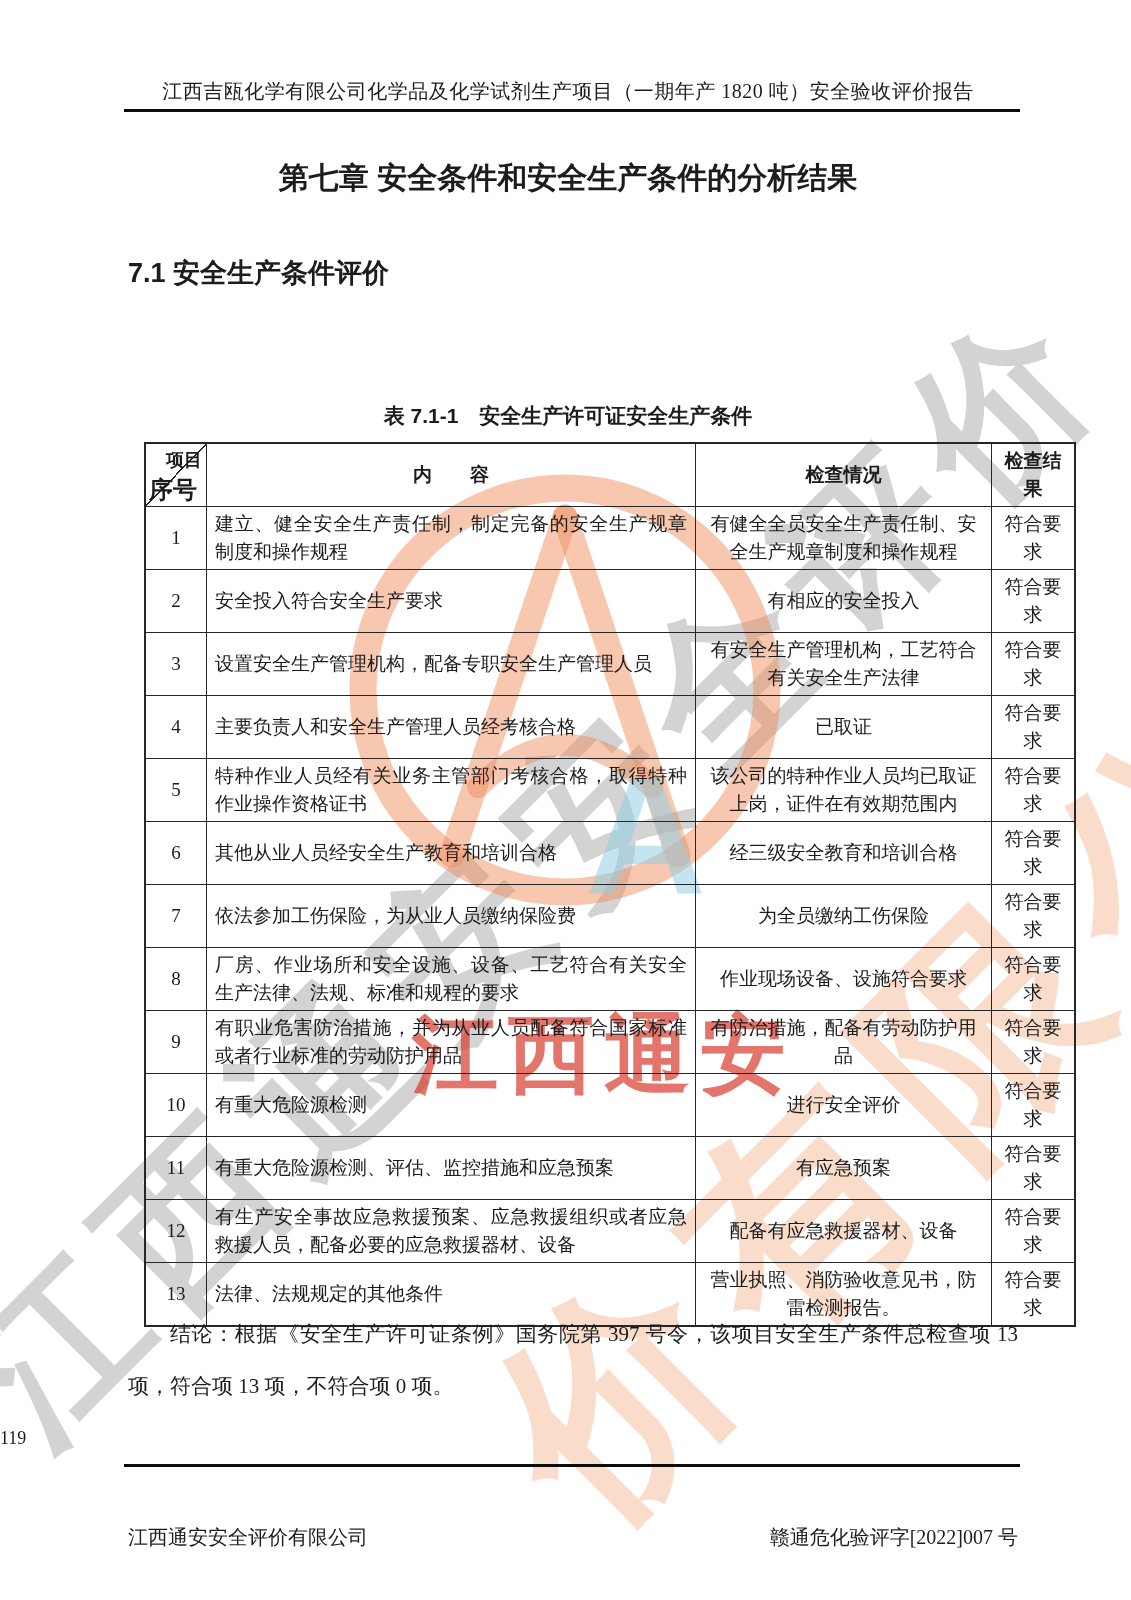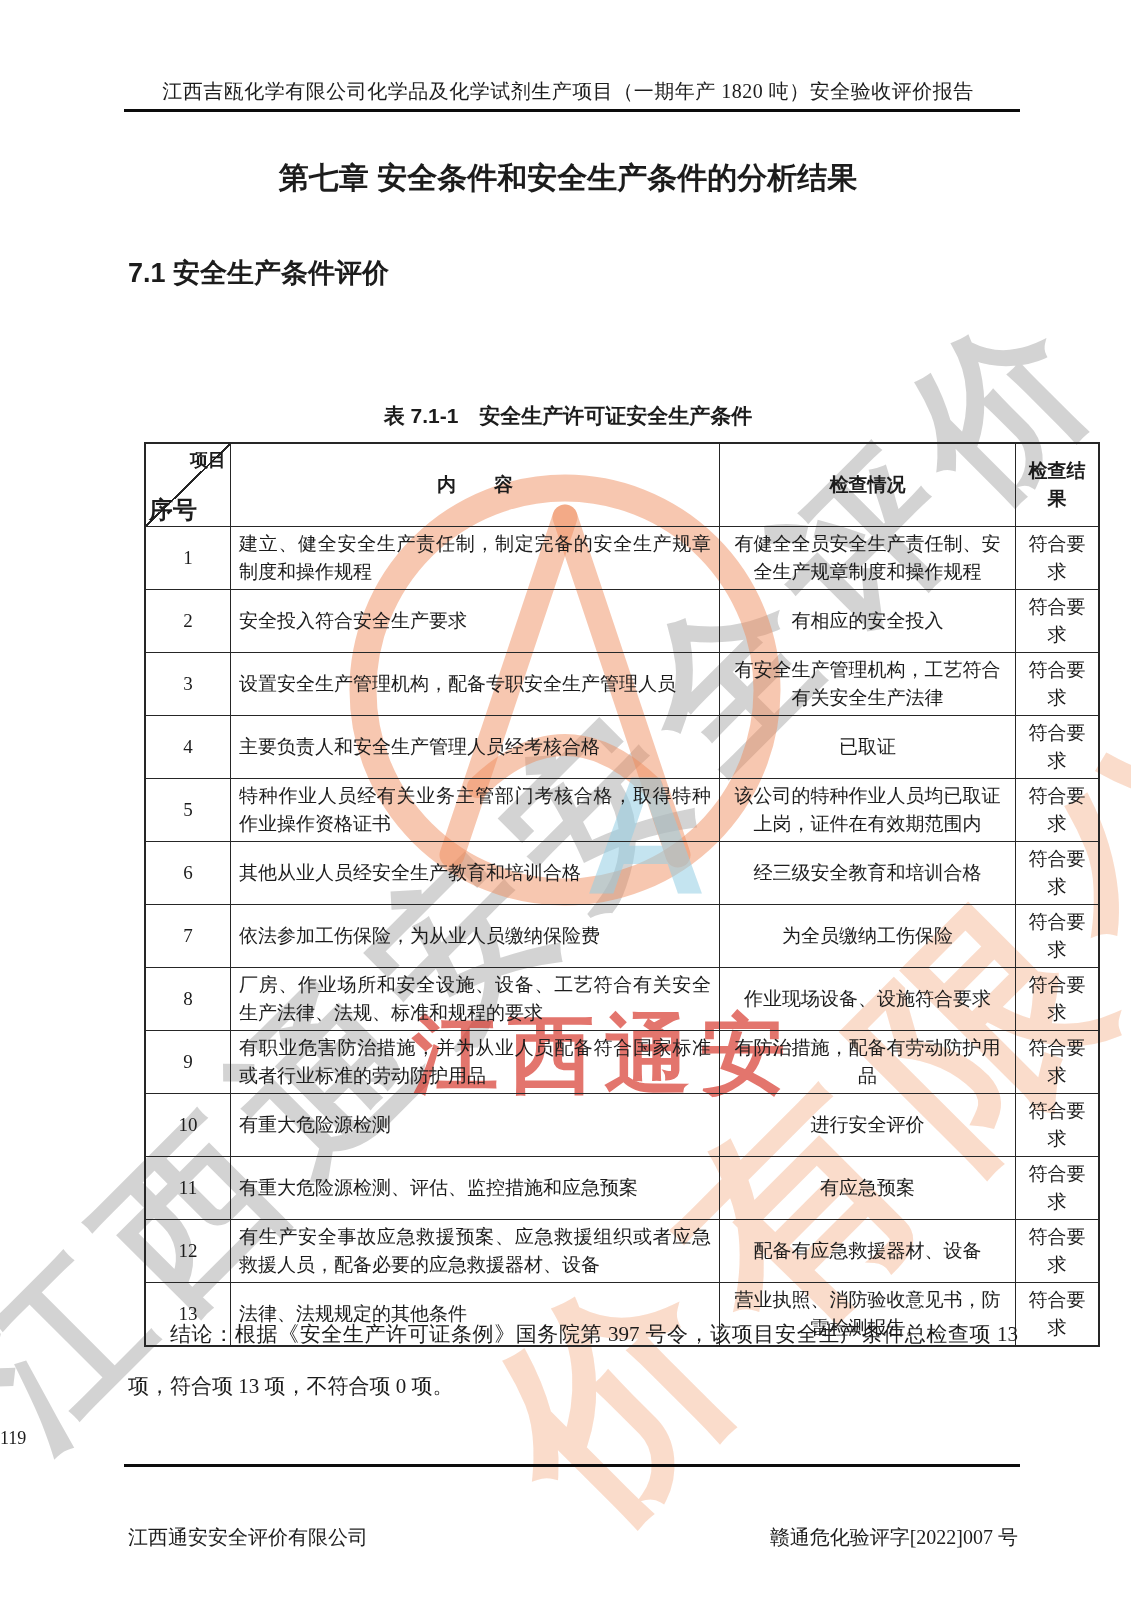--- a/index.html
+++ b/index.html
@@ -71,21 +71,21 @@
     border:1px solid #262626; padding:3px 8px; line-height:28px;
     vertical-align:middle; background:transparent;
   }
   .cond-table { border:2px solid #262626; }
   .col-no { width:60px; text-align:center; }
   .col-content { width:472px; text-align:justify; }
   .col-check { width:279px; text-align:center; }
   .col-result { width:66px; text-align:center; padding-left:12px; padding-right:12px; }
   .cond-table th { font-weight:bold; text-align:center; }
   th.cell-diag {
-    position:relative; height:58px; padding:12px;
+    position:relative; height:58px; padding:0;
     background:linear-gradient(to bottom right, transparent 49.2%, #262626 49.2%, #262626 50.8%, transparent 50.8%);
   }
   .cell-diag .diag-top { position:absolute; top:2px; right:4px; font-size:18px; }
   .cell-diag .diag-bottom { position:absolute; bottom:2px; left:3px; font-size:24px; }
   .conclusion {
     position:absolute; top:1308px; left:128px; width:890px;
     font-size:21px; line-height:52px; text-align:justify; text-indent:2em;
   }
   .page-number { position:absolute; top:1428px; left:0; width:100%; text-align:left; font-size:18px; }
   .footer-rule { position:absolute; top:1464px; left:124px; width:896px; height:3px; background:#0c0c0c; }

